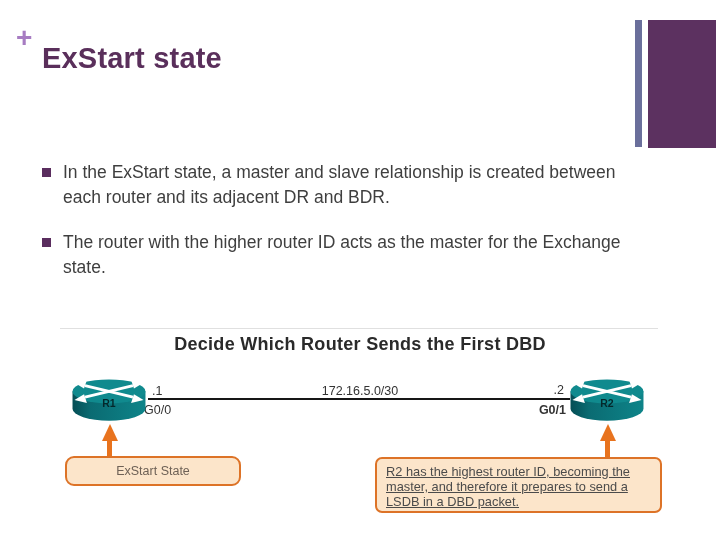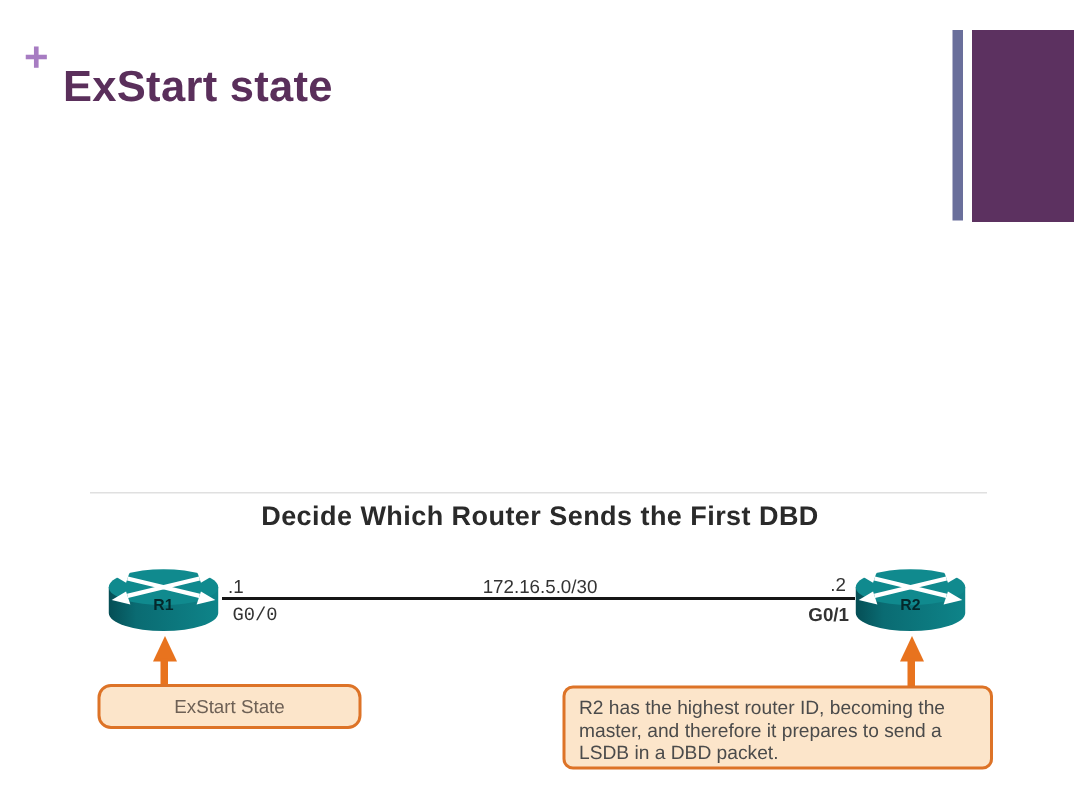--- a/index.html
+++ b/index.html
@@ -18,53 +18,61 @@
   .bullets li{display:flex;align-items:flex-start;margin-bottom:20px;}
   .sq{flex:0 0 auto;width:9px;height:9px;background:#5A2D5E;margin:8px 12px 0 0;}
   .btxt{font-size:17.5px;line-height:25px;color:#3F3F3F;max-width:562px;}
   
   .fig-topline{position:absolute;left:60px;top:328px;width:598px;height:1px;background:#e0e0e0;}
   .fig-title{position:absolute;left:60px;top:334px;width:600px;text-align:center;
              font-size:18px;font-weight:bold;color:#2a2a2a;letter-spacing:0.3px;}
   .net-line{position:absolute;left:148px;top:398px;width:422px;height:2px;background:#161616;}
   .lbl{position:absolute;font-size:12.5px;color:#333;}
   .lbl.ip1{left:152px;top:384px;}
-  .lbl.if1{left:155px;top:403px;font-family:Liberation Mono, monospace;}
+  .lbl.if1{left:144px;top:403px;}
   .lbl.net{left:300px;top:384px;width:120px;text-align:center;}
   .lbl.ip2{left:530px;top:383px;width:34px;text-align:right;}
   .lbl.if2{left:528px;top:403px;width:38px;text-align:right;font-weight:bold;}
   .router{position:absolute;width:78px;height:48px;}
   .router.r1{left:70px;top:378px;}
   .router.r2{left:568px;top:378px;}
   
   .ahead{position:absolute;width:0;height:0;border-left:8px solid transparent;border-right:8px solid transparent;border-bottom:17px solid #E8731E;}
   .ahead.a1{left:102px;top:424px;}
   .ahead.a2{left:600px;top:424px;}
   .ashaft{position:absolute;width:5px;background:#E8731E;}
   .ashaft.s1{left:107px;top:439px;height:19px;}
   .ashaft.s2{left:605px;top:439px;height:20px;}
   
   .callout{position:absolute;background:#FCE5CA;border:2px solid #DD7327;color:#4b4b4b;box-sizing:border-box;}
   .callout.left{left:65px;top:456px;width:176px;height:30px;border-radius:9px;
                 display:flex;align-items:center;justify-content:center;
                 font-size:12.5px;color:#6e6156;}
   .callout.right{left:375px;top:457px;width:287px;height:56px;border-radius:7px;
-                 padding:5px 9px;font-size:12.8px;line-height:15px;}
+                 padding:5px 9px;font-size:12.8px;line-height:15px;text-decoration:underline;}
 </style>
 </head>
 <body>
 
 <div class="slide">
 
   <div class="plus">+</div>
   <h1 class="title">ExStart state</h1>
   <div class="bar thin"></div>
   <div class="bar wide"></div>
 
   <ul class="bullets">
+    <li>
+      <span class="sq"></span>
+      <span class="btxt">In the ExStart state, a master and slave relationship is created between each router and its adjacent DR and BDR.</span>
+    </li>
+    <li>
+      <span class="sq"></span>
+      <span class="btxt">The router with the higher router ID acts as the master for the Exchange state.</span>
+    </li>
   </ul>
 
   <div>
     <div class="fig-topline"></div>
     <div class="fig-title">Decide Which Router Sends the First DBD</div>
 
     <div class="net-line"></div>
     <span class="lbl ip1">.1</span>
     <span class="lbl if1">G0/0</span>
     <span class="lbl net">172.16.5.0/30</span>

